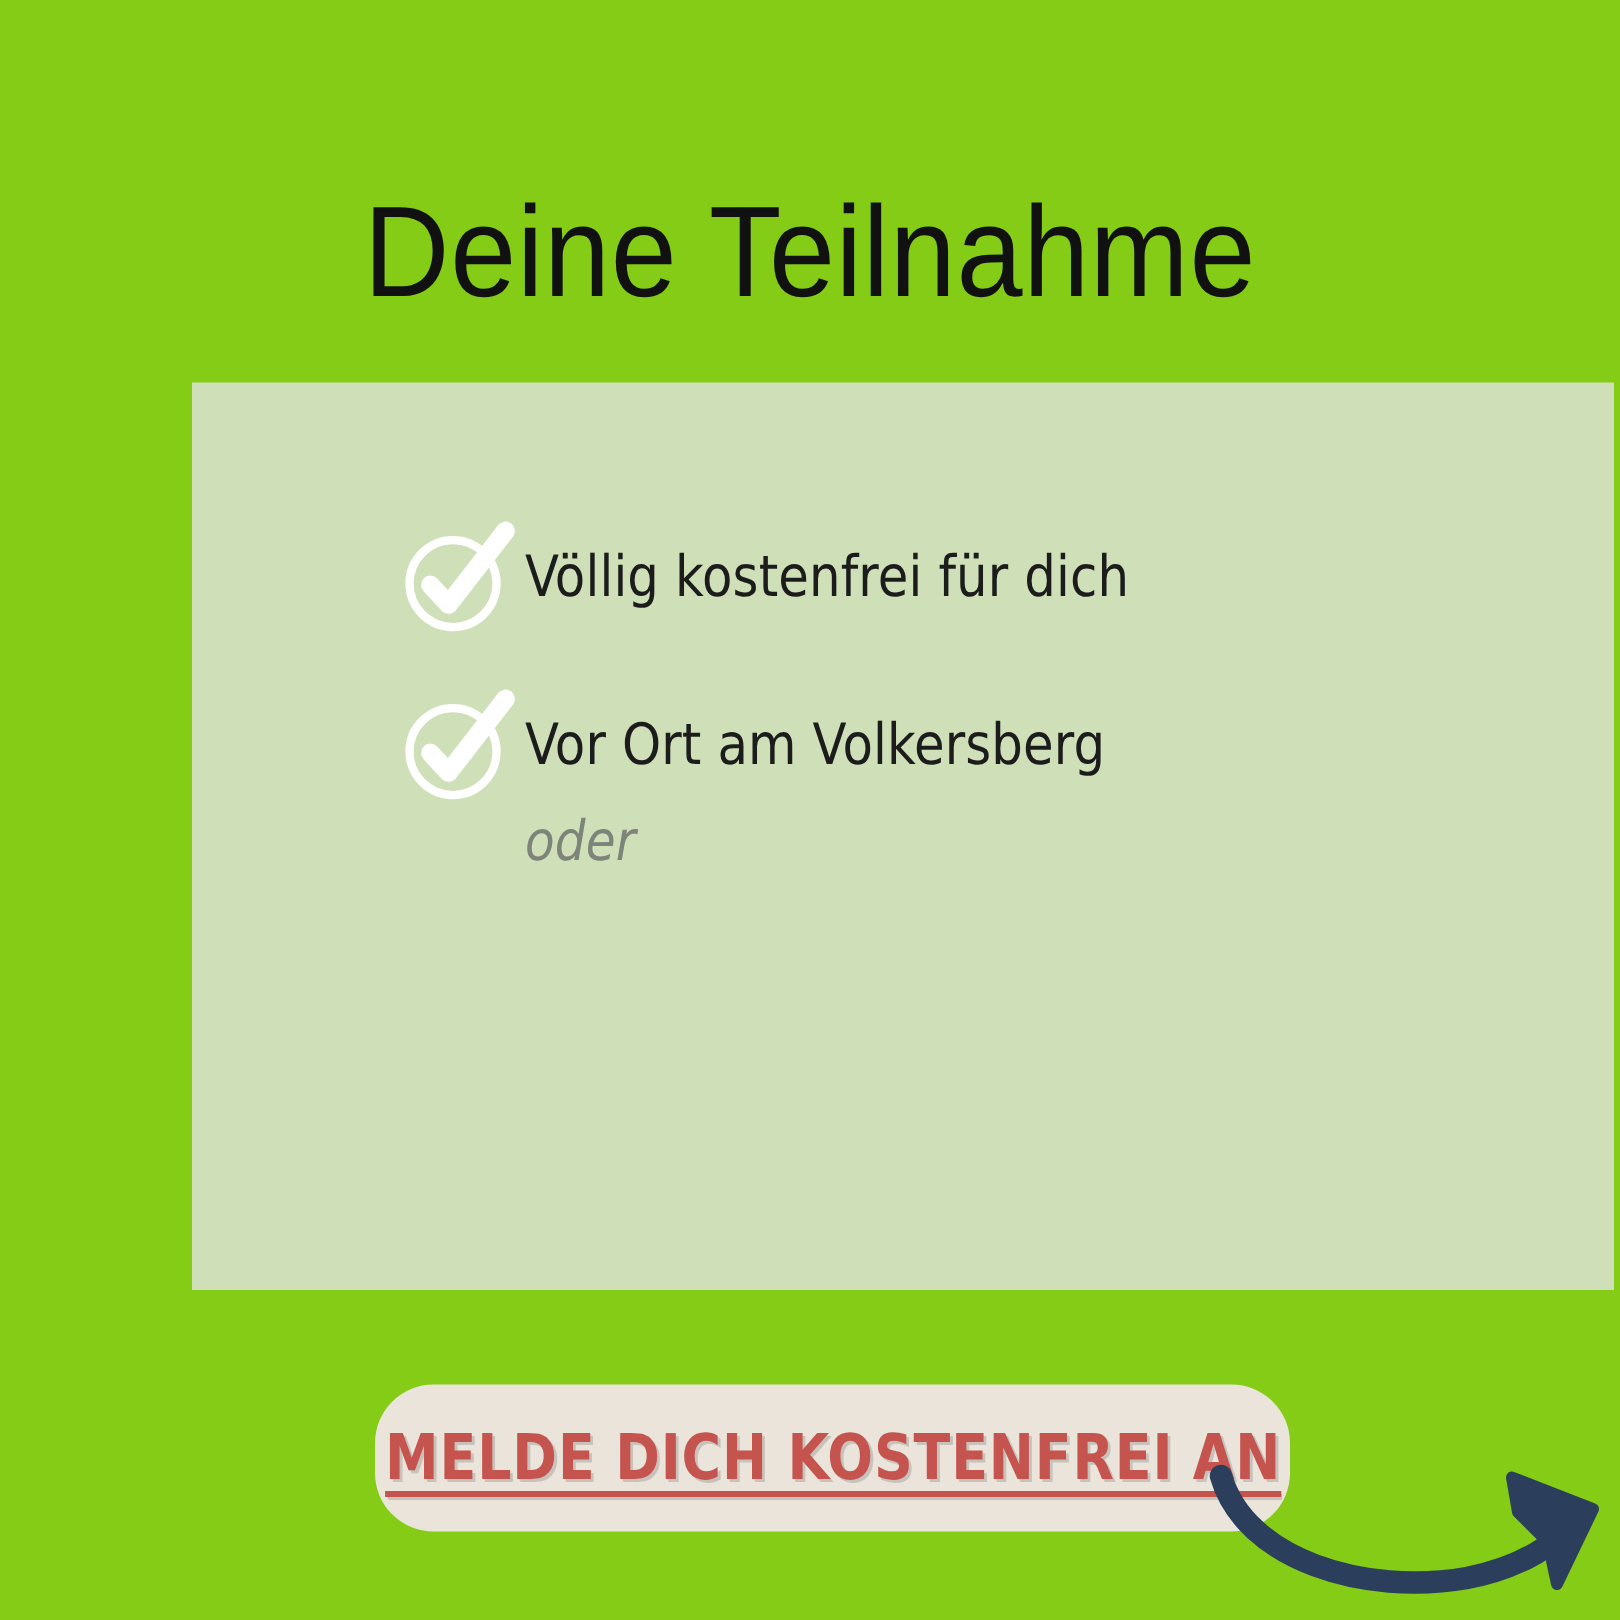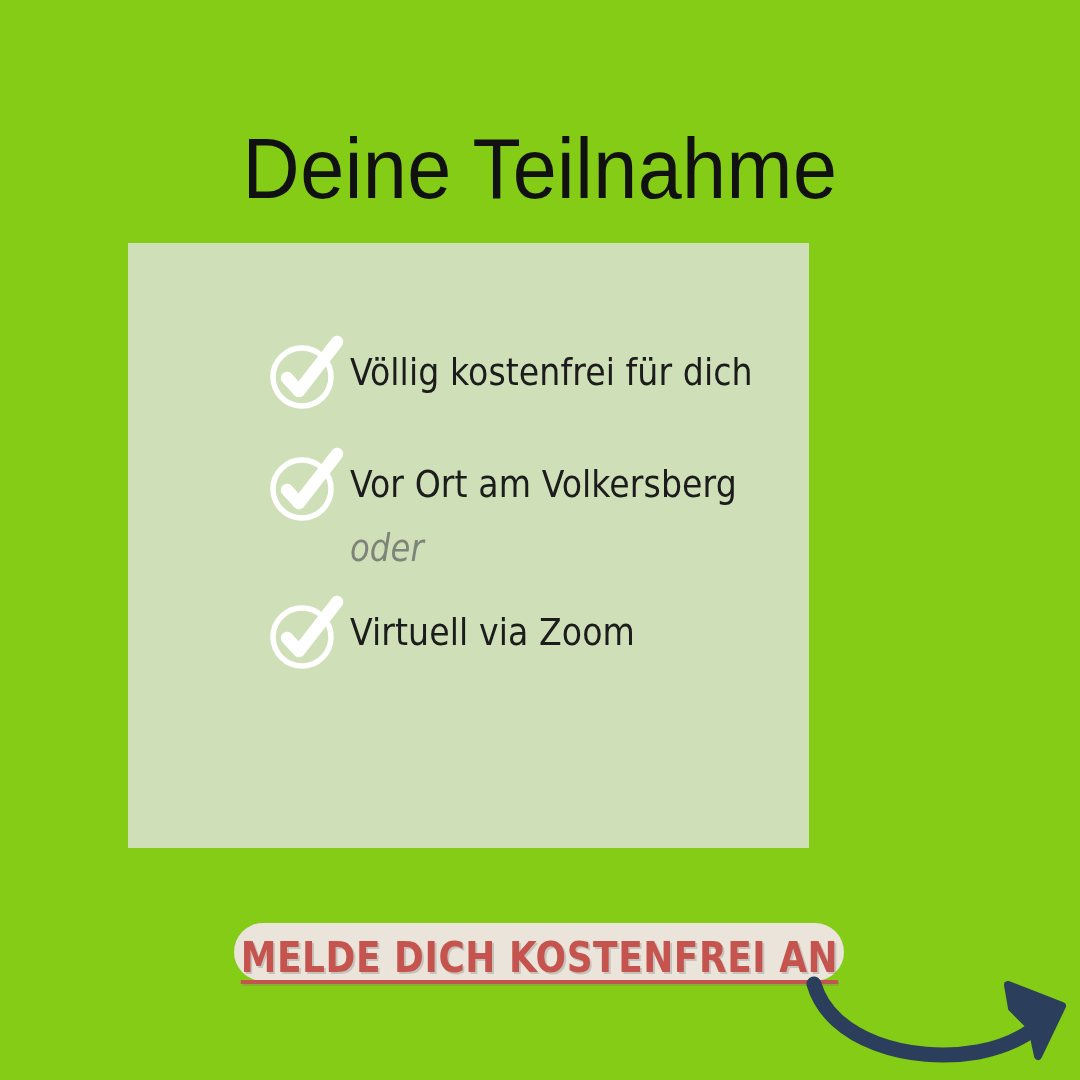--- a/index.html
+++ b/index.html
@@ -37,24 +37,25 @@
     letter-spacing: 0.5px;
     transform: scaleX(0.92);
     transform-origin: 50% 50%;
     white-space: nowrap;
   }
 
   
   .green-panel {
     position: absolute;
     left: 128px;
-    top: 243px;
-    width: 681px;
+    top: 255px;
+    width: 912px;
     height: 605px;
     background: #cfe0b8;
+    padding-left: 36px;
   }
 
   .benefit-list {
     position: absolute;
     left: 137px;   
     top: 97px;     
     width: 680px;
   }
 
   .benefit-row {
@@ -108,30 +109,30 @@
     line-height: 50px;
     color: #7e8479;
     padding-top: 0;
     transform: scaleX(0.97);
     transform-origin: 0 50%;
   }
 
   
   .cta-button {
     position: absolute;
-    left: 234px;
+    left: 250px;
     top: 923px;
     width: 610px;
-    height: 58px;
+    height: 98px;
     background: #eae4da;
     border-radius: 39px;
     border: none;
     padding: 0;
     display: flex;
-    align-items: flex-end;
+    align-items: center;
     justify-content: center;
     cursor: pointer;
   }
 
   .cta-label {
     font-family: "Liberation Sans Narrow", "DejaVu Sans Condensed", "Liberation Sans", sans-serif;
     font-size: 42px;
     line-height: 46px;
     font-weight: 700;
     color: #c5534e;
@@ -188,31 +189,20 @@
         <div class="benefit-text">
           <span class="sub-line">Vor Ort am Volkersberg</span>
         </div>
       </div>
 
       <div class="benefit-row or-row">
         <div class="check-slot empty"></div>
         <div class="benefit-text or-text">oder</div>
       </div>
 
-      <div class="benefit-row gap-md">
-        <div class="check-slot">
-          <svg class="check-icon" viewBox="0 0 80 80" aria-hidden="true">
-            <circle cx="37" cy="43" r="29" fill="none" stroke="#ffffff" stroke-width="5.5"></circle>
-            <path d="M22 44 L34 57 L72 8" fill="none" stroke="#ffffff" stroke-width="12.5" stroke-linecap="round" stroke-linejoin="round"></path>
-          </svg>
-        </div>
-        <div class="benefit-text">
-          <span class="sub-line">Virtuell via Zoom</span>
-        </div>
-      </div>
 
 
     </div>
   </div>
 
   <button class="cta-button">
     <span class="cta-label">MELDE DICH KOSTENFREI AN</span>
   </button>
 
   <div class="arrow-wrap">

